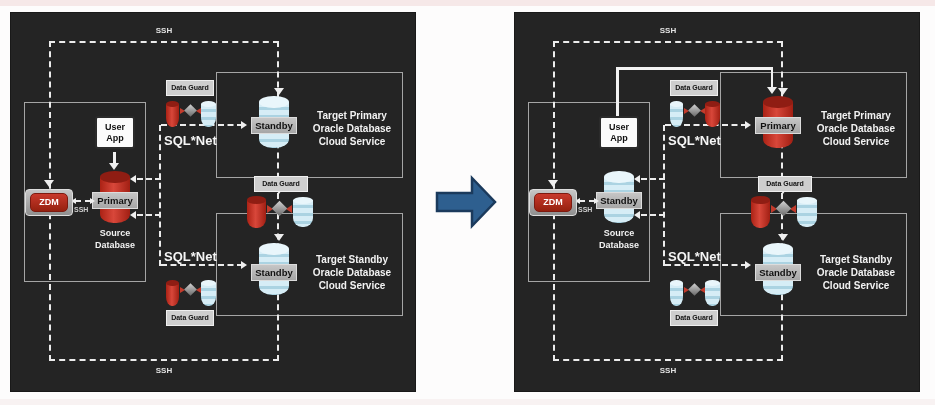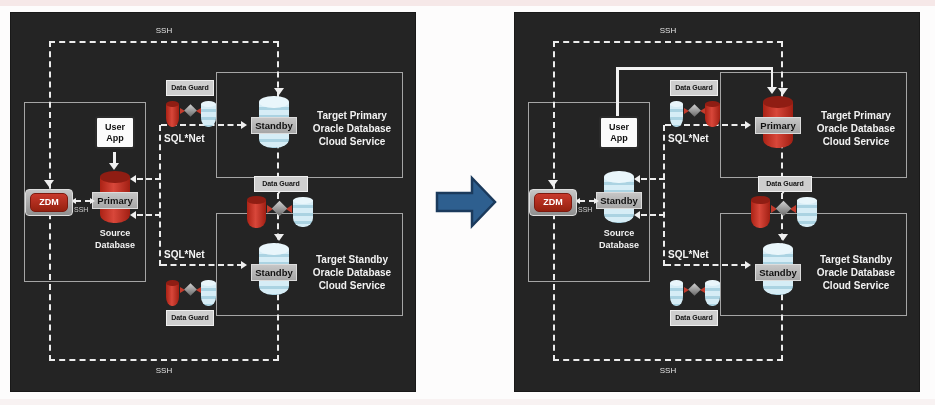--- a/index.html
+++ b/index.html
@@ -13,26 +13,26 @@
   .strip.bottom{top:399px;background:#f8f2f2}
 
   
   .panel{position:absolute;top:12px;width:406px;height:380px;background:var(--panel-bg,#242424);border:1px solid #191919;box-sizing:border-box}
   .panel *{box-sizing:border-box}
 
   .ssh-rect{position:absolute;left:38px;top:28px;width:230px;height:320px;border:2px dashed var(--line,#ececec);z-index:2}
   .src-box{position:absolute;left:13px;top:89px;width:122px;height:180px;border:1.5px solid #a5a5a5;z-index:1}
   .tbox{position:absolute;border:1.5px solid #a5a5a5;z-index:1}
 
-  .lbl{position:absolute;color:#e3e3e3;font-weight:normal;z-index:4}
+  .lbl{position:absolute;color:#e3e3e3;font-weight:bold;z-index:4}
   .ssh-top{left:130px;top:13px;width:46px;text-align:center;font-size:8px}
   .ssh-bottom{left:130px;top:353px;width:46px;text-align:center;font-size:8px}
   .tiny{font-size:7px;color:#cfcfcf}
 
-  .sqlnet-lbl{position:absolute;color:#f5f5f5;font-size:10px;font-weight:bold;z-index:4;width:60px}
+  .sqlnet-lbl{position:absolute;color:#f5f5f5;font-size:13px;font-weight:bold;z-index:4;width:60px}
 
   .caption{position:absolute;color:#f2f2f2;font-weight:bold;font-size:9px;line-height:1.3;text-align:center;z-index:4}
   .caption span{display:block}
   .caption.c3{font-size:10px}
 
   .band{position:absolute;width:46px;height:17px;background:linear-gradient(180deg,#c6c6c6,var(--band-bg,#9f9f9f));border:1px solid #dcdcdc;color:#101010;font-size:9.5px;font-weight:bold;text-align:center;line-height:15px;z-index:5}
   .dg-label{position:absolute;height:16px;background:var(--label-bg,#cecece);border:1px solid #efefef;color:#111;font-size:7px;font-weight:bold;text-align:center;line-height:14px;z-index:5}
 
   .user-app{position:absolute;left:84px;top:103px;width:40px;height:33px;background:#fbfbfb;border:2px solid #2b2b2b;border-radius:3px;color:#111;font-size:9px;font-weight:bold;text-align:center;display:flex;flex-direction:column;justify-content:center;z-index:6}
   .user-app span{display:block;line-height:1.2}

